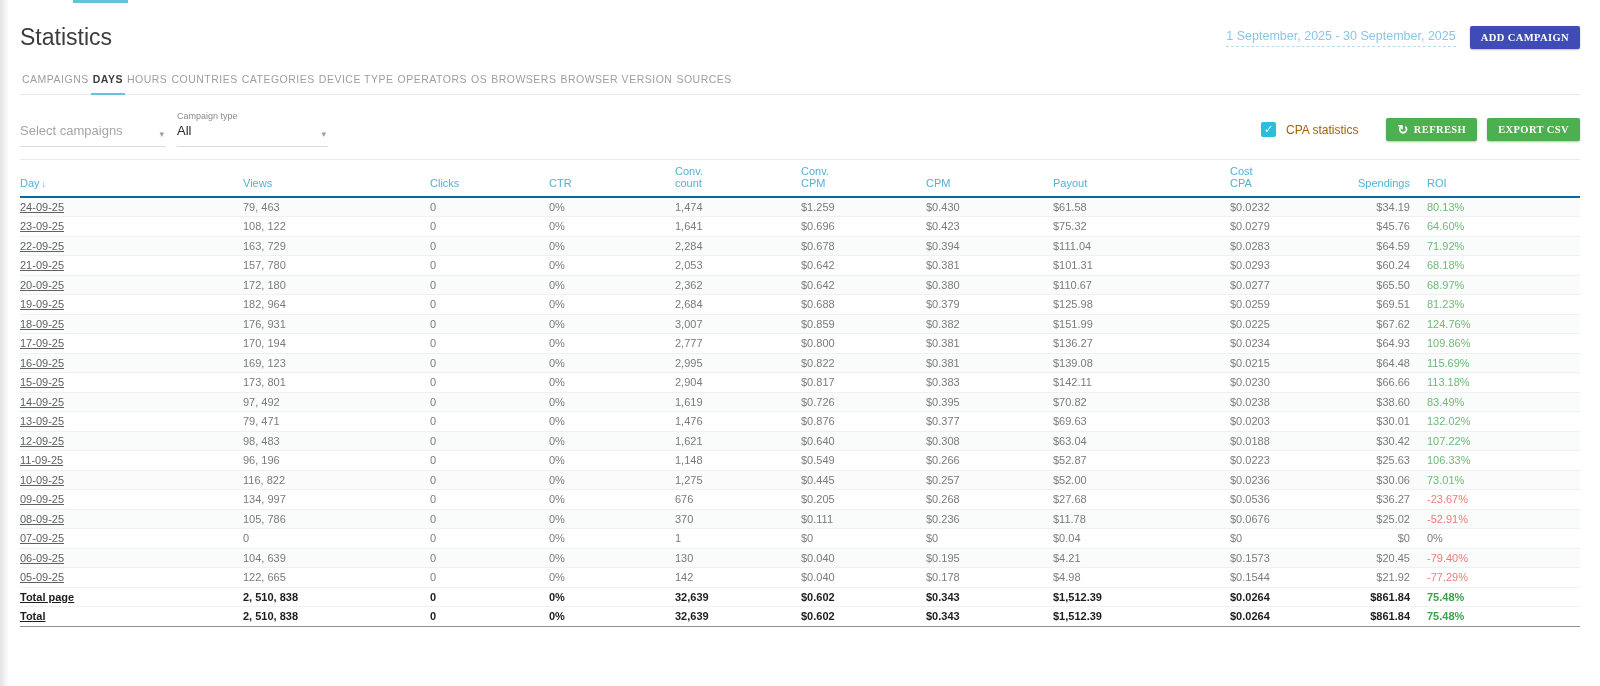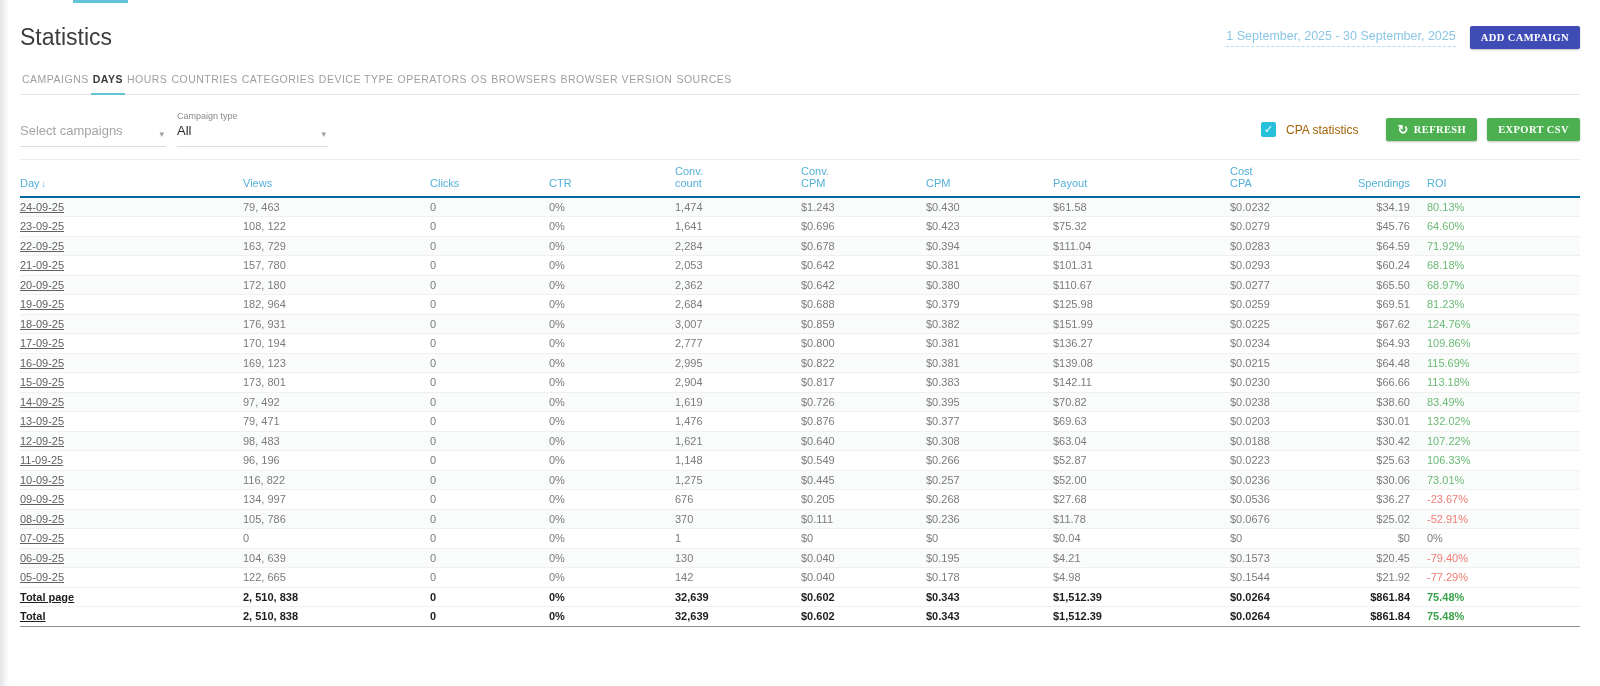--- a/index.html
+++ b/index.html
@@ -197,21 +197,21 @@
           <th class="col-roi">ROI</th>
         </tr>
       </thead>
     <tbody id="table-body">
         <tr>
           <td class="col-day">24-09-25</td>
           <td class="col-views">79, 463</td>
           <td class="col-clicks">0</td>
           <td class="col-ctr">0%</td>
           <td class="col-conv-count">1,474</td>
-          <td class="col-conv-cpm">$1.243</td>
+          <td class="col-conv-cpm">$1.259</td>
           <td class="col-cpm">$0.430</td>
           <td class="col-payout">$61.58</td>
           <td class="col-cost-cpa">$0.0232</td>
           <td class="col-spendings">$34.19</td>
           <td class="col-roi roi-pos">80.13%</td>
         </tr>
         <tr>
           <td class="col-day">23-09-25</td>
           <td class="col-views">108, 122</td>
           <td class="col-clicks">0</td>

